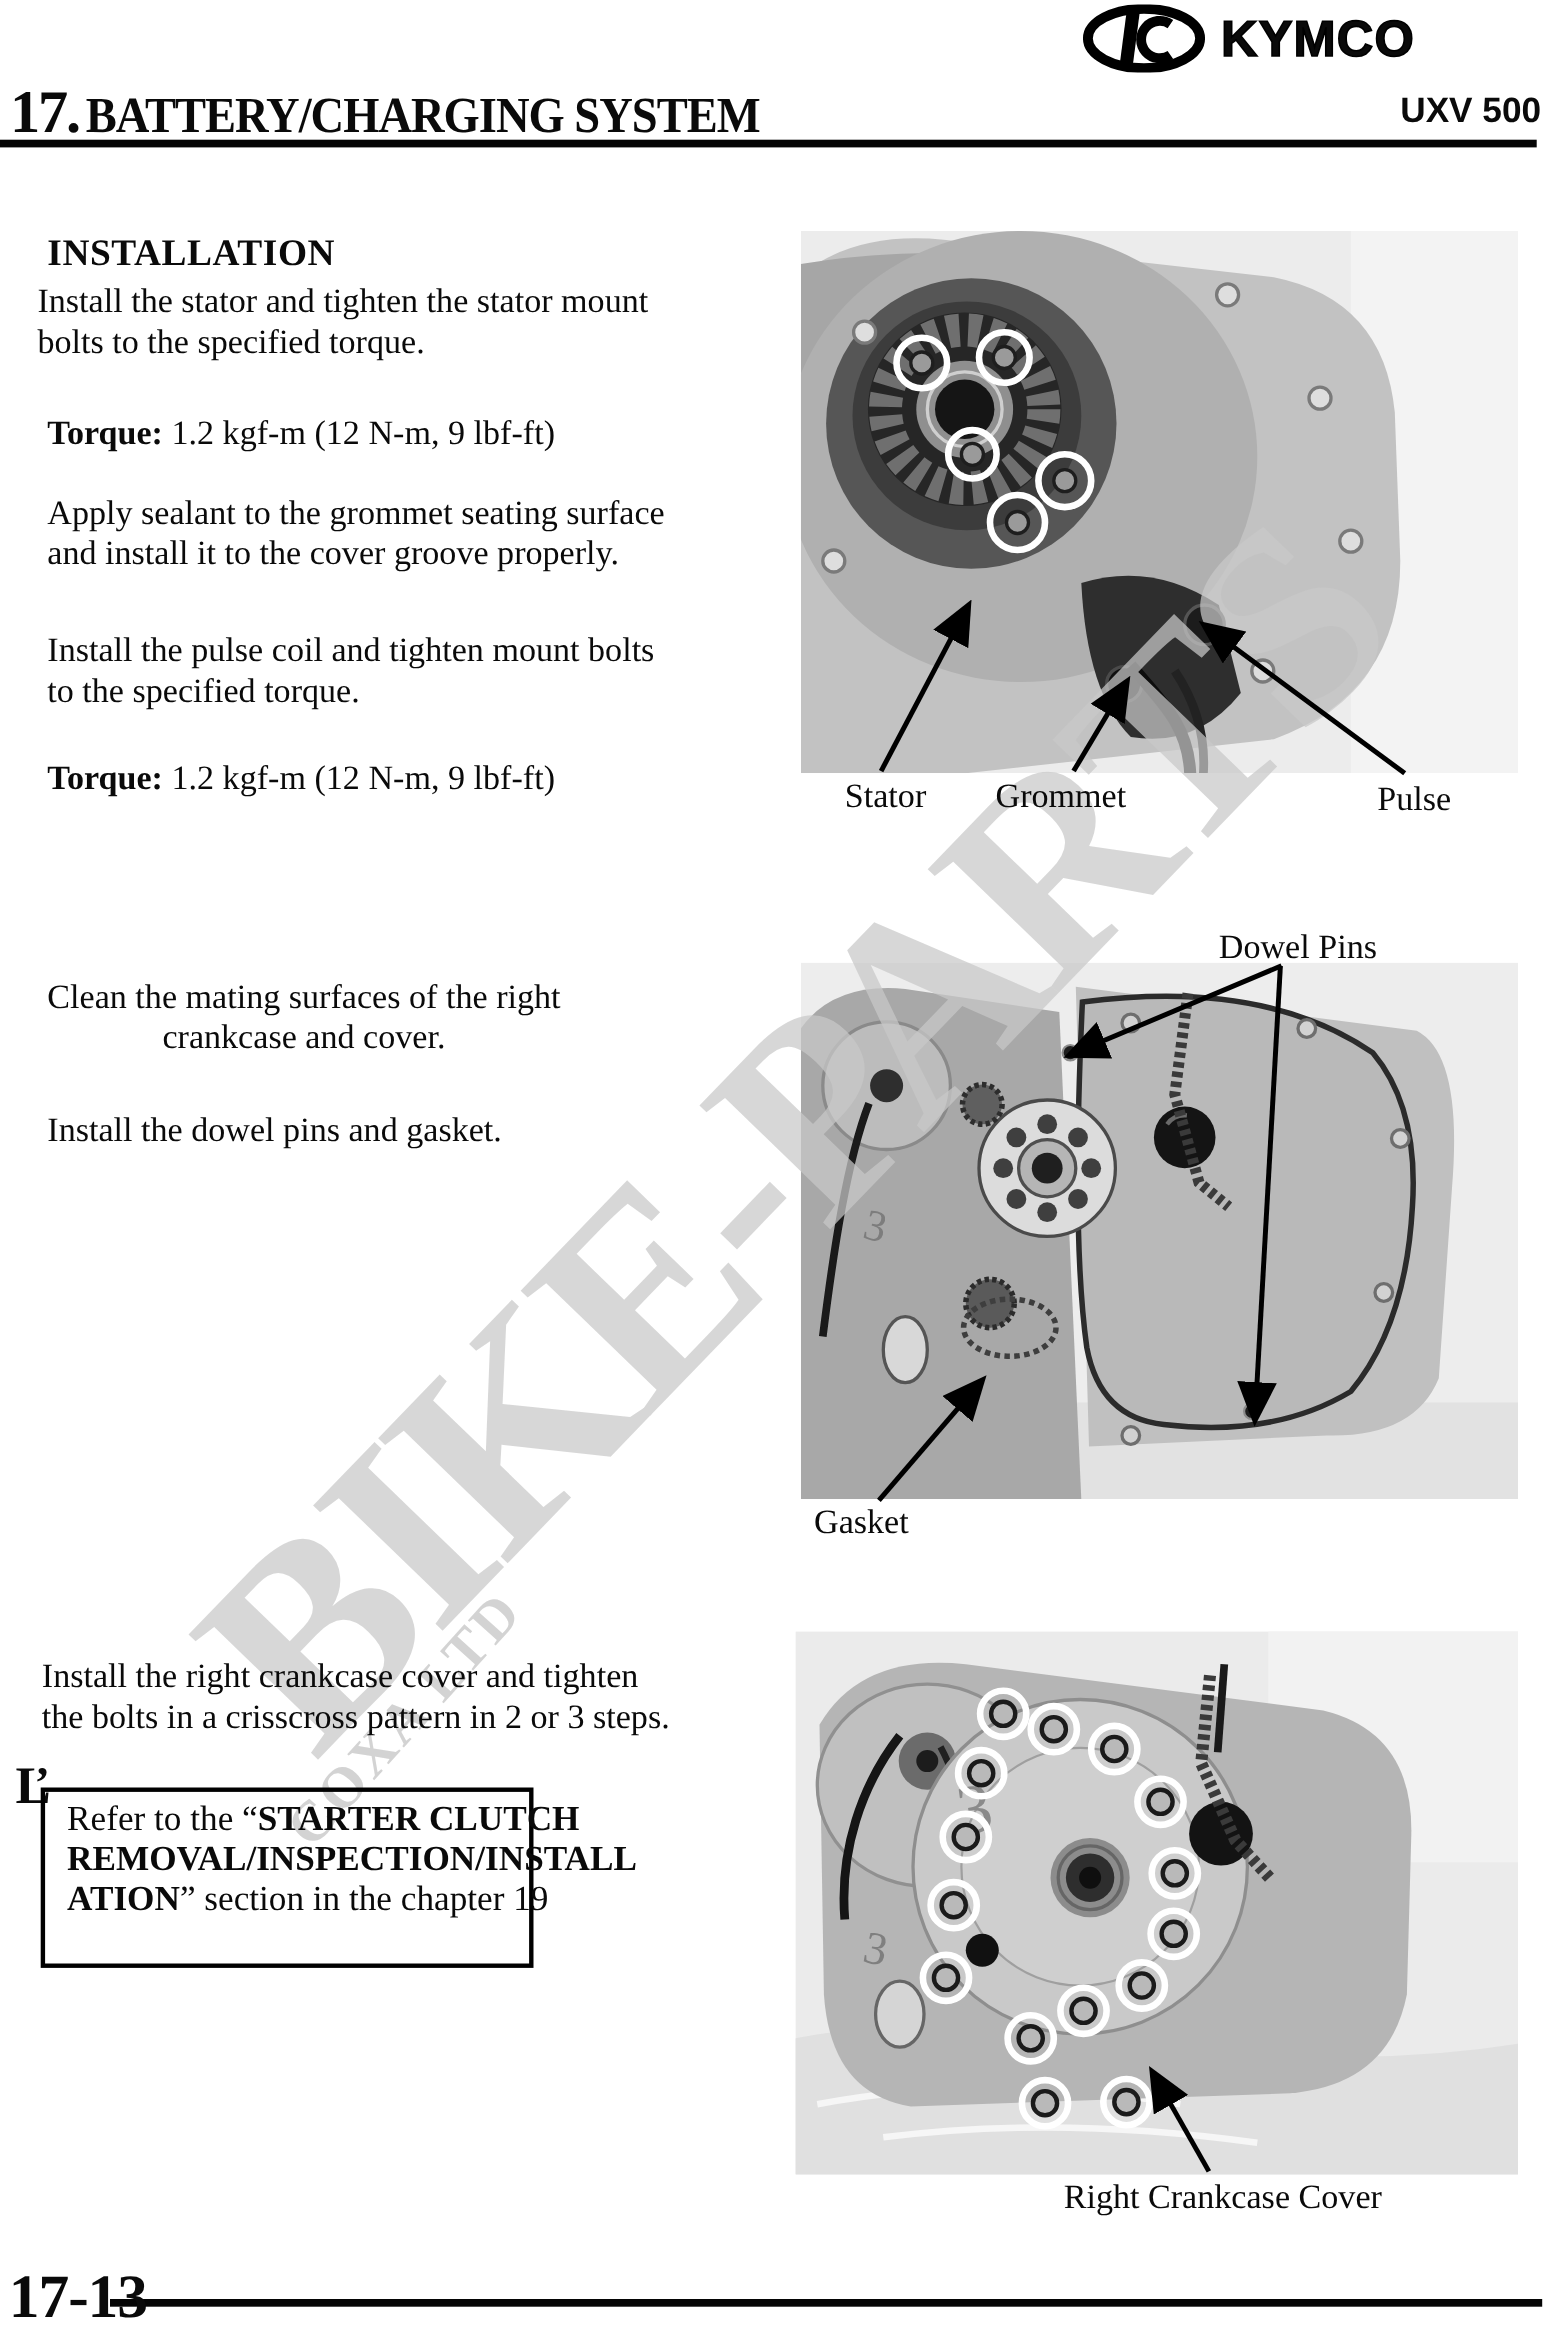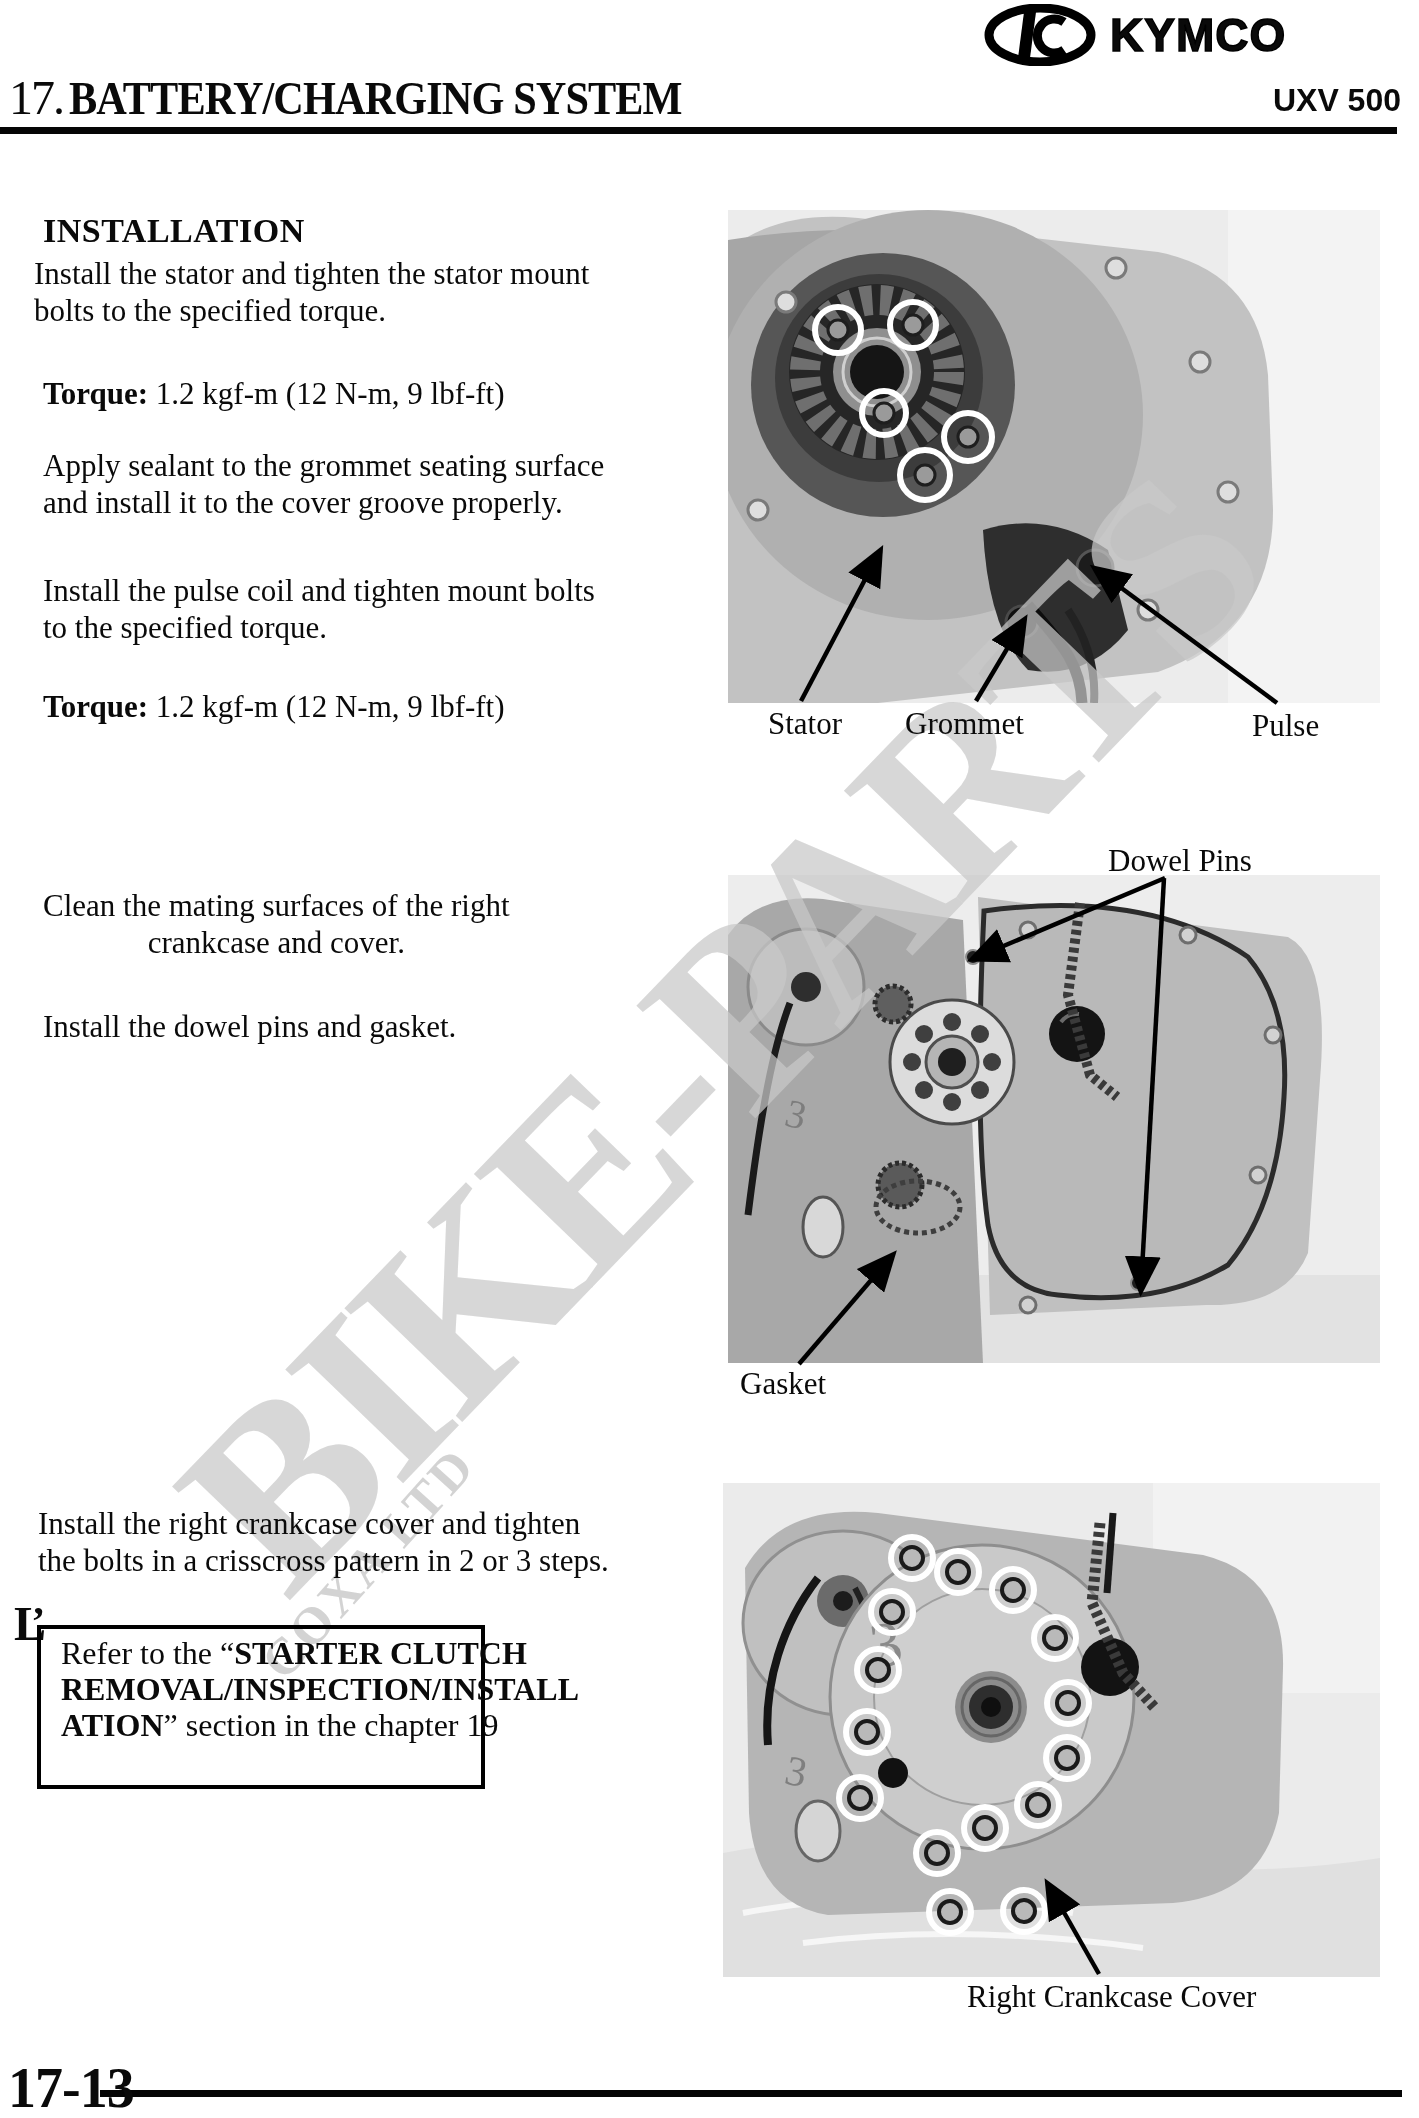--- a/index.html
+++ b/index.html
@@ -1,21 +1,21 @@
 <!DOCTYPE html>
 <html><head>
 <meta charset="utf-8">
 <style>
   html,body{margin:0;padding:0;}
   body{width:1419px;height:2118px;position:relative;background:#ffffff;overflow:hidden;
        font-family:"Liberation Serif", serif;color:#0a0a0a;}
   .abs{position:absolute;}
   
   #chapter-line{left:9px;top:70px;display:flex;align-items:baseline;z-index:3;}
-  #chapter-num{font-size:48px;font-weight:normal;letter-spacing:-2px;}
+  #chapter-num{font-size:55px;font-weight:bold;letter-spacing:-2px;}
   #chapter-title{font-size:46px;font-weight:bold;margin-left:6px;transform:scaleX(.92);transform-origin:left bottom;letter-spacing:-1px;white-space:nowrap;}
   #model-badge{right:18px;top:82px;font-family:"Liberation Sans",sans-serif;font-weight:bold;font-size:32px;letter-spacing:0px;z-index:3;}
   #brand{left:984px;top:4px;display:flex;align-items:center;z-index:3;}
   #brand-text{font-family:"Liberation Sans",sans-serif;font-weight:bold;font-size:46px;letter-spacing:1px;margin-left:14px;-webkit-text-stroke:1.5px #000;}
   #header-rule{left:0;top:127px;width:1397px;height:7px;background:#050505;z-index:3;}
   
   .para{font-size:31px;line-height:37px;white-space:pre-line;z-index:3;}
   .h-section{font-size:34px;font-weight:bold;letter-spacing:.5px;z-index:3;}
   .torque{font-size:31px;z-index:3;}
   .torque b{font-weight:bold;text-align:center;}

